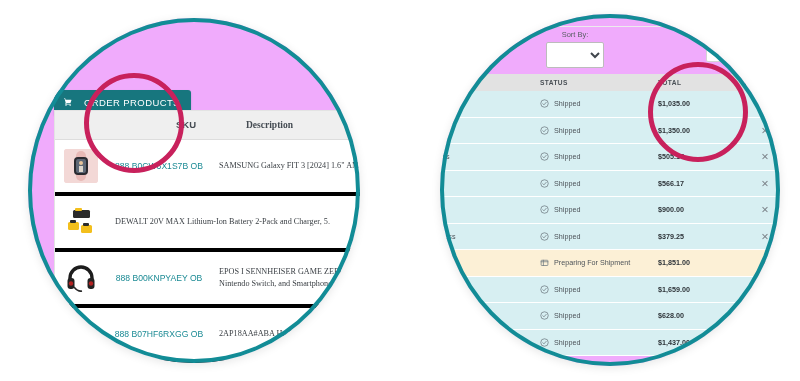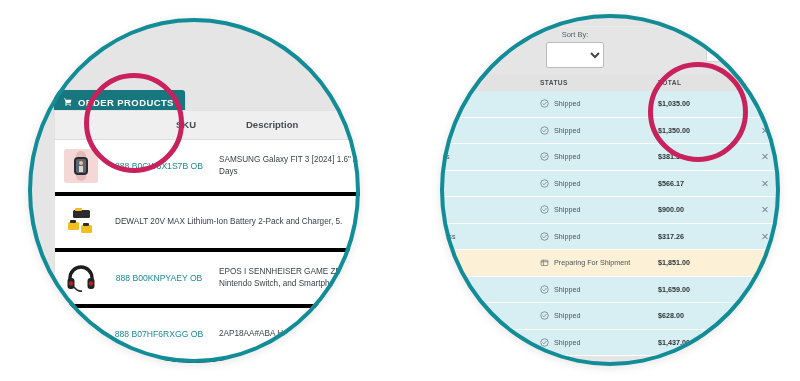--- a/index.html
+++ b/index.html
@@ -15,21 +15,21 @@
     overflow: hidden;
     font-family: "Liberation Sans", sans-serif;
     -webkit-font-smoothing: antialiased;
   }
 
   
   .spotlight {
     position: absolute;
     border-radius: 50%;
     overflow: hidden;
-    background: #e5e5e5;
+    background: #f0abfc;
     box-shadow: 0 2px 10px rgba(0,0,0,0.10);
   }
   .spot-ring {
     position: absolute;
     border-radius: 50%;
     border: 4px solid #128c96;
     pointer-events: none;
     box-sizing: border-box;
   }
   .inner-canvas {
@@ -58,27 +58,27 @@
     top: -8px;
   }
 
   .order-products-btn {
     position: absolute;
     left: 42px;
     top: 80px;
     background: #17767e;
     color: #ffffff;
     font-size: 9.5px;
-    font-weight: bold;
+    font-weight: normal;
     letter-spacing: 0.4px;
     padding: 7px 11px 7px 9px;
     border-radius: 3px 3px 0 0;
     display: flex;
     align-items: flex-start;
-    gap: 5px;
+    gap: 11px;
     white-space: nowrap;
     box-shadow: 0 1px 2px rgba(0,0,0,.18);
   }
   .order-products-btn svg { display: block; }
 
   .prod-table {
     position: absolute;
     left: 42px;
     top: 100px;
     width: 400px;
@@ -102,21 +102,21 @@
   }
   .prod-row {
     display: flex;
     align-items: center;
     border-bottom: 4px solid #000000;
     min-height: 52px;
     background: #ffffff;
   }
   .c-img   { width: 52px; flex: none; display:flex; align-items:center; justify-content:center; padding: 4px 0;}
   .c-sku   { width: 96px; flex: none; text-align: center; color: #1b8a94; font-size: 8.6px; line-height: 12px; padding: 0 4px;}
-  .c-desc  { flex: 1; color: #3a3f44; font-size: 8.2px; line-height: 12px; padding: 0 8px; }
+  .c-desc  { flex: 1; color: #3a3f44; font-size: 8.2px; line-height: 12px; padding: 0 8px; font-family: Liberation Serif, serif; }
 
   .thumb {
     width: 34px;
     height: 34px;
     border-radius: 3px;
     position: relative;
     overflow: hidden;
   }
 
   
@@ -385,21 +385,21 @@
             <div class="o-ship">your address</div>
             <div class="o-status">
               <span>
                 <svg class="status-ico" viewBox="0 0 24 24" fill="none" stroke="#6d7a80" stroke-width="2">
                   <circle cx="12" cy="12" r="10"></circle>
                   <path d="M7.5 12.5l3 3 6-6.5" stroke-linecap="round" stroke-linejoin="round"></path>
                 </svg>
               </span>
               <span>Shipped</span>
             </div>
-            <div class="o-total">$381.31</div>
+            <div class="o-total">$505.17</div>
             <div class="o-multi">✕</div>
           </div>
           <div class="ord-row">
             <div class="o-ship">Pickup</div>
             <div class="o-status">
               <span>
                 <svg class="status-ico" viewBox="0 0 24 24" fill="none" stroke="#6d7a80" stroke-width="2">
                   <circle cx="12" cy="12" r="10"></circle>
                   <path d="M7.5 12.5l3 3 6-6.5" stroke-linecap="round" stroke-linejoin="round"></path>
                 </svg>
@@ -427,21 +427,21 @@
             <div class="o-ship">o your address</div>
             <div class="o-status">
               <span>
                 <svg class="status-ico" viewBox="0 0 24 24" fill="none" stroke="#6d7a80" stroke-width="2">
                   <circle cx="12" cy="12" r="10"></circle>
                   <path d="M7.5 12.5l3 3 6-6.5" stroke-linecap="round" stroke-linejoin="round"></path>
                 </svg>
               </span>
               <span>Shipped</span>
             </div>
-            <div class="o-total">$317.26</div>
+            <div class="o-total">$379.25</div>
             <div class="o-multi">✕</div>
           </div>
           <div class="ord-row highlight">
             <div class="o-ship">ickup</div>
             <div class="o-status">
               <span>
                 <svg class="status-ico" viewBox="0 0 24 24" fill="none" stroke="#6d7a80" stroke-width="2">
                   <rect x="3" y="6" width="18" height="14" rx="1.5"></rect>
                   <path d="M3 10h18M9 6v14" stroke-linecap="round"></path>
                 </svg>

